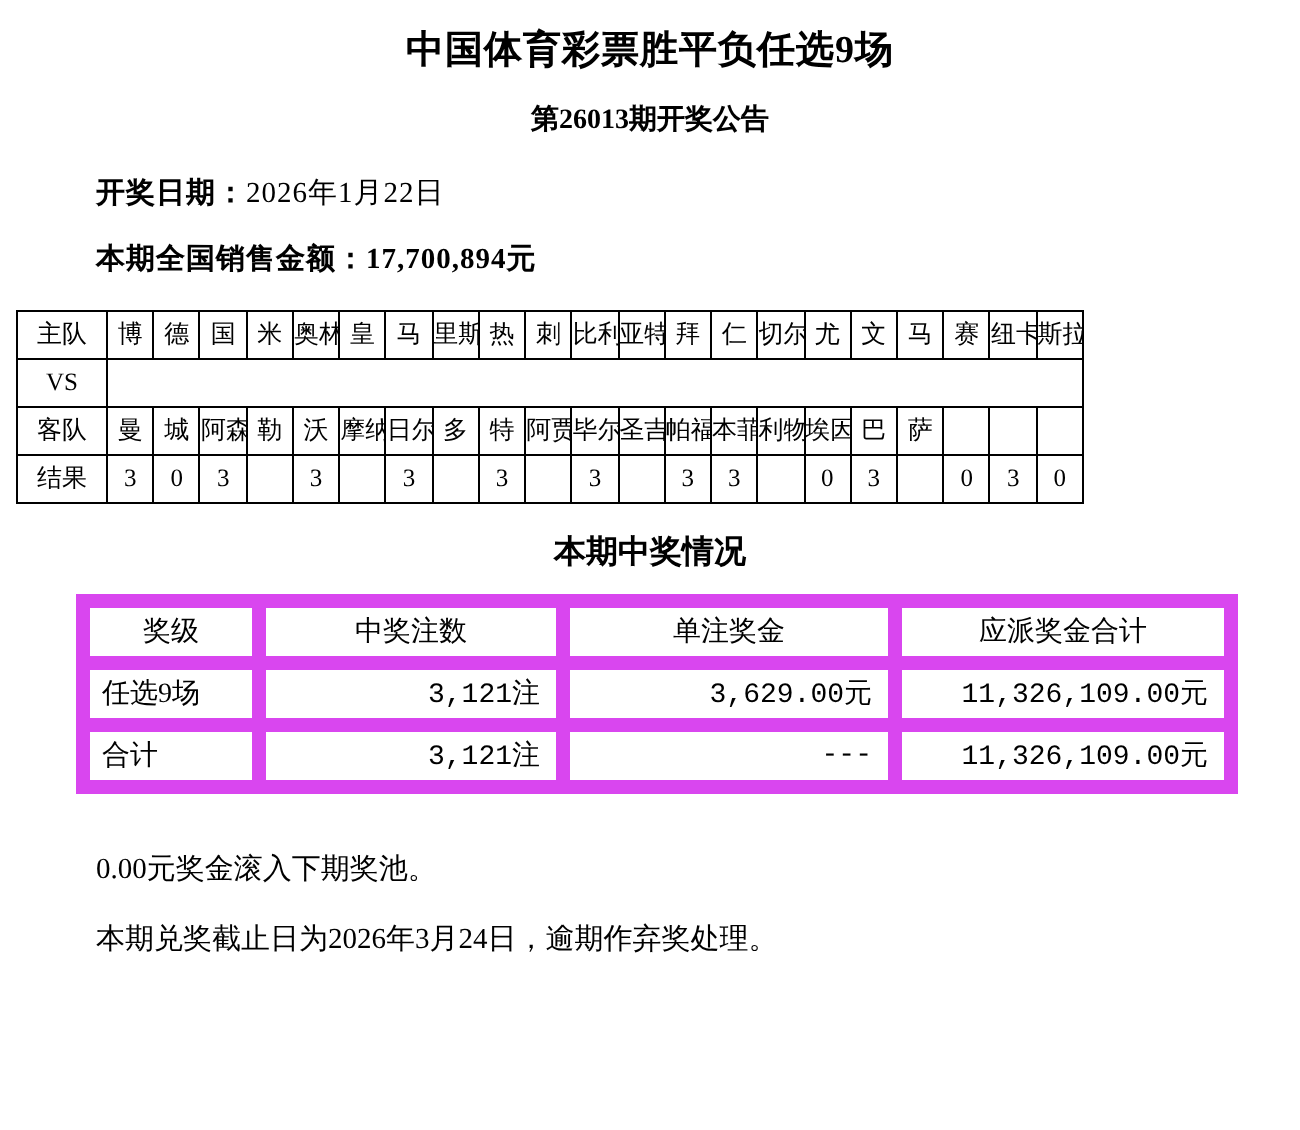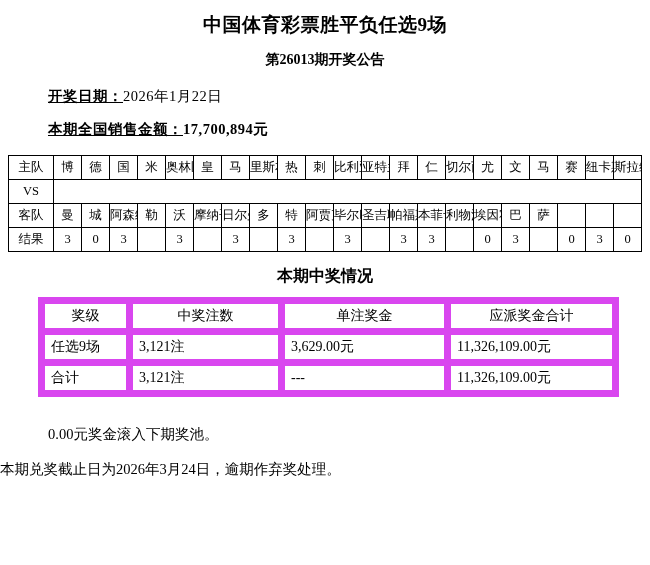--- a/index.html
+++ b/index.html
@@ -39,28 +39,27 @@
     margin-left: 48px;
     margin-top: 18px;
     letter-spacing: 0.5px;
   }
   .info-line.second {
     margin-top: 14px;
     font-weight: bold;
   }
   .info-label {
     font-weight: bold;
-    text-decoration: underline;
   }
   .match-table-wrap {
     margin: 16px 8px 0 8px;
   }
   table.match {
     border-collapse: collapse;
-    width: 634px;
+    width: 534px;
     table-layout: fixed;
     font-size: 12.5px;
   }
   table.match td {
     border: 1px solid #000;
     text-align: center;
     padding: 2px 0 3px 0;
     line-height: 1.15;
     height: 18px;
     white-space: nowrap;
@@ -95,29 +94,32 @@
   }
   table.prize th {
     text-align: center;
     font-weight: normal;
   }
   table.prize td.level {
     text-align: left;
     padding-left: 6px;
   }
   table.prize td.num {
+    text-align: right;
     padding-right: 8px;
+    font-family: Liberation Mono, monospace;
   }
   .note {
     font-size: 14.5px;
     margin-left: 48px;
     margin-top: 28px;
   }
   .note2 {
     font-size: 14.5px;
+    margin-left: 48px;
     margin-top: 16px;
   }
   .tip {
     font-size: 14.5px;
     margin: 16px 30px 0 30px;
     line-height: 1.55;
     text-indent: 2em;
     text-align: justify;
   }
 </style>

